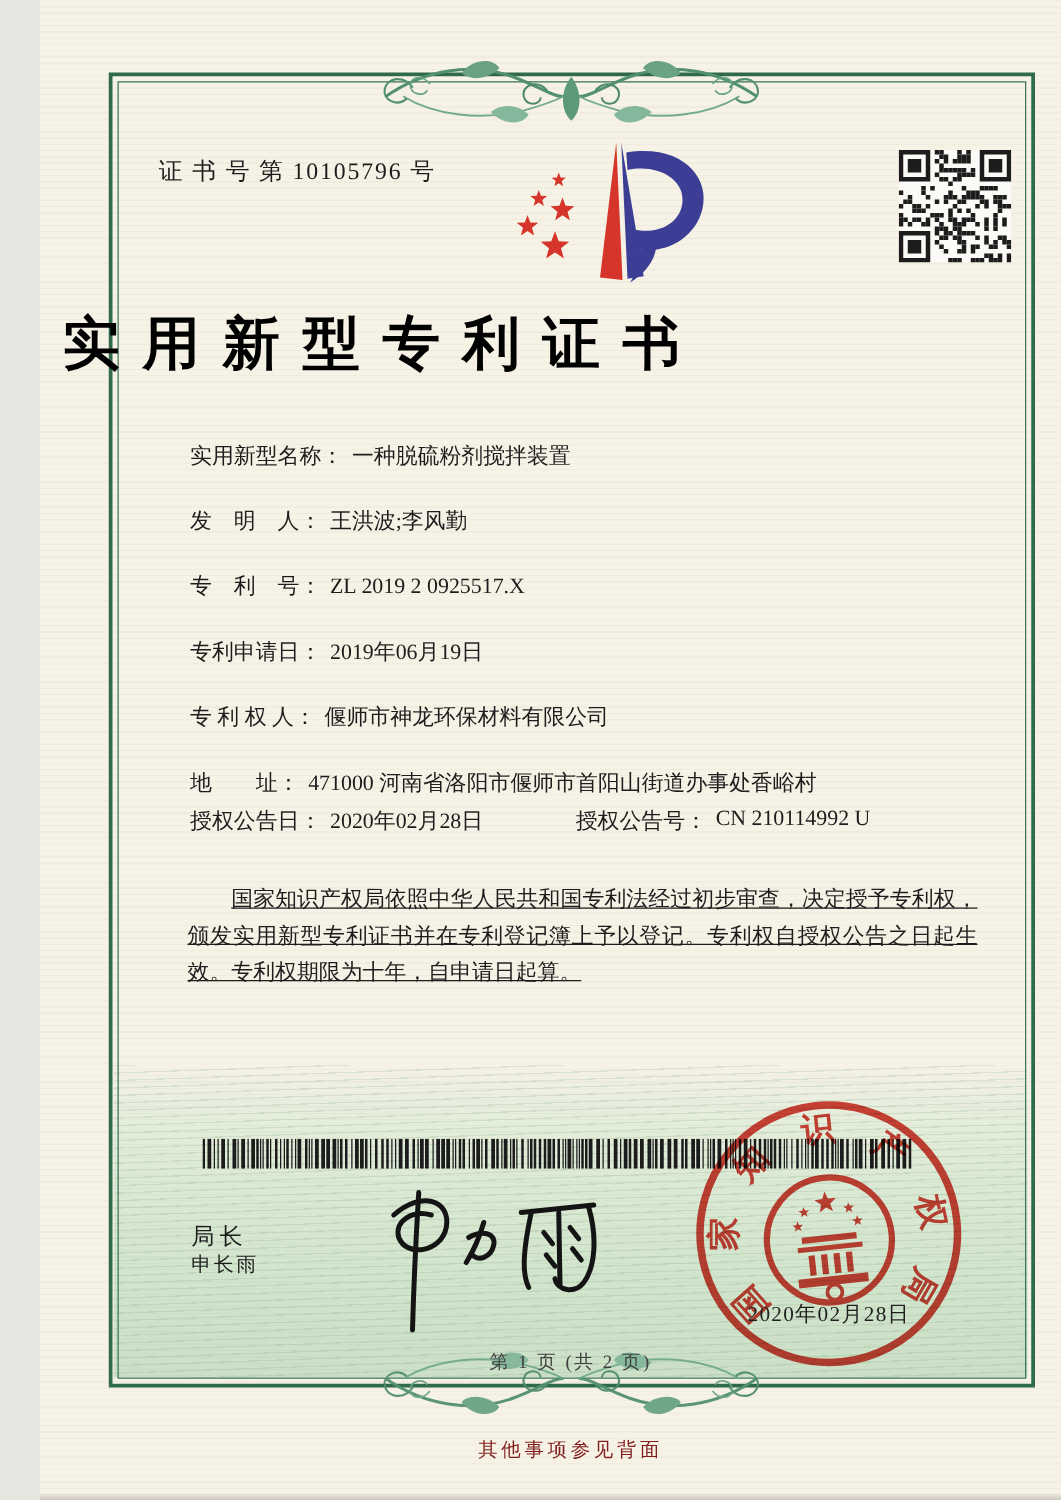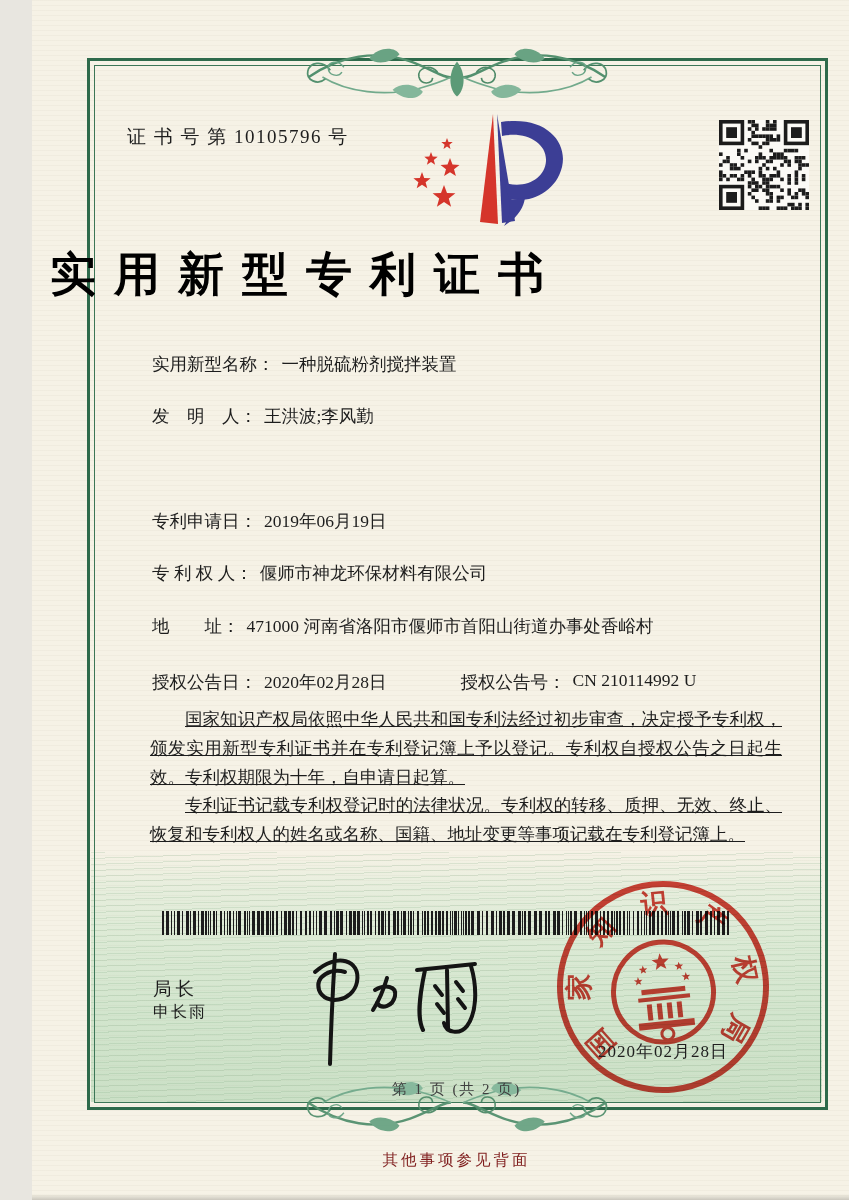--- a/index.html
+++ b/index.html
@@ -28,21 +28,21 @@
   .cert-no{position:absolute;left:95px;top:124px;z-index:5;font-size:19px;letter-spacing:1.5px;}
 
   .logo{position:absolute;left:362px;top:106px;width:176px;height:134px;z-index:5;}
   .qr{position:absolute;left:687px;top:120px;width:90px;height:90px;z-index:5;}
 
   .title{position:absolute;left:0;top:244px;width:100%;margin:0;z-index:5;text-align:left;
         font-size:46px;font-weight:bold;letter-spacing:18px;text-indent:18px;color:#000000;}
 
   .row{position:absolute;left:120px;z-index:5;display:flex;white-space:pre;font-size:17.5px;align-items:center;}
   .fvalue{margin-left:7px;}
-  .grant-row{position:absolute;left:120px;top:670px;z-index:5;display:flex;white-space:pre;font-size:17.5px;justify-content:center;}
+  .grant-row{position:absolute;left:120px;top:644px;z-index:5;display:flex;white-space:pre;font-size:17.5px;justify-content:center;}
   .grant-gap{width:74px;}
 
   .body-text{position:absolute;left:118px;top:705px;width:632px;z-index:5;text-decoration:underline;}
   .body-text p{margin:0;font-size:17.5px;line-height:28.8px;text-indent:2em;text-align:justify;}
 
   .barcode{position:absolute;left:130px;top:911px;width:572px;height:24px;z-index:5;}
 
   .director-title{position:absolute;left:121px;top:976px;z-index:5;font-size:18.5px;letter-spacing:4px;}
   .director-name{position:absolute;left:121px;top:1002px;z-index:5;font-size:16px;letter-spacing:2px;}
 
@@ -299,20 +299,24 @@
   <h1 class="title">实用新型专利证书</h1>
 
   <div class="row" style="top:352px">
     <span class="flabel">实用新型名称：</span>
     <span class="fvalue">一种脱硫粉剂搅拌装置</span>
   </div>
   <div class="row" style="top:404px">
     <span class="flabel">发　明　人：</span>
     <span class="fvalue">王洪波;李风勤</span>
   </div>
+  <div class="row" style="top:456px">
+    <span class="flabel">专　利　号：</span>
+    <span class="fvalue">ZL 2019 2 0925517.X</span>
+  </div>
   <div class="row" style="top:509px">
     <span class="flabel">专利申请日：</span>
     <span class="fvalue">2019年06月19日</span>
   </div>
   <div class="row" style="top:561px">
     <span class="flabel">专 利 权 人：</span>
     <span class="fvalue">偃师市神龙环保材料有限公司</span>
   </div>
   <div class="row" style="top:614px">
     <span class="flabel">地　　址：</span>
@@ -322,21 +326,20 @@
   <div class="grant-row">
     <span class="flabel">授权公告日：</span>
     <span class="fvalue">2020年02月28日</span>
     <span class="grant-gap"></span>
     <span class="flabel">授权公告号：</span>
     <span class="fvalue">CN 210114992 U</span>
   </div>
 
   <div class="body-text">
     <p>国家知识产权局依照中华人民共和国专利法经过初步审查，决定授予专利权，颁发实用新型专利证书并在专利登记簿上予以登记。专利权自授权公告之日起生效。专利权期限为十年，自申请日起算。</p>
-    <p>专利证书记载专利权登记时的法律状况。专利权的转移、质押、无效、终止、恢复和专利权人的姓名或名称、国籍、地址变更等事项记载在专利登记簿上。</p>
   </div>
 
   <svg class="barcode" viewBox="0 0 572 24" preserveAspectRatio="none">
     <g id="barcode-bars" fill="#1c1c1c">
         <rect x="0" y="0" width="2" height="24"></rect>
         <rect x="4" y="0" width="3" height="24"></rect>
         <rect x="9" y="0" width="1" height="24"></rect>
         <rect x="12" y="0" width="1" height="24"></rect>
         <rect x="15" y="0" width="3" height="24"></rect>
         <rect x="20" y="0" width="1" height="24"></rect>

